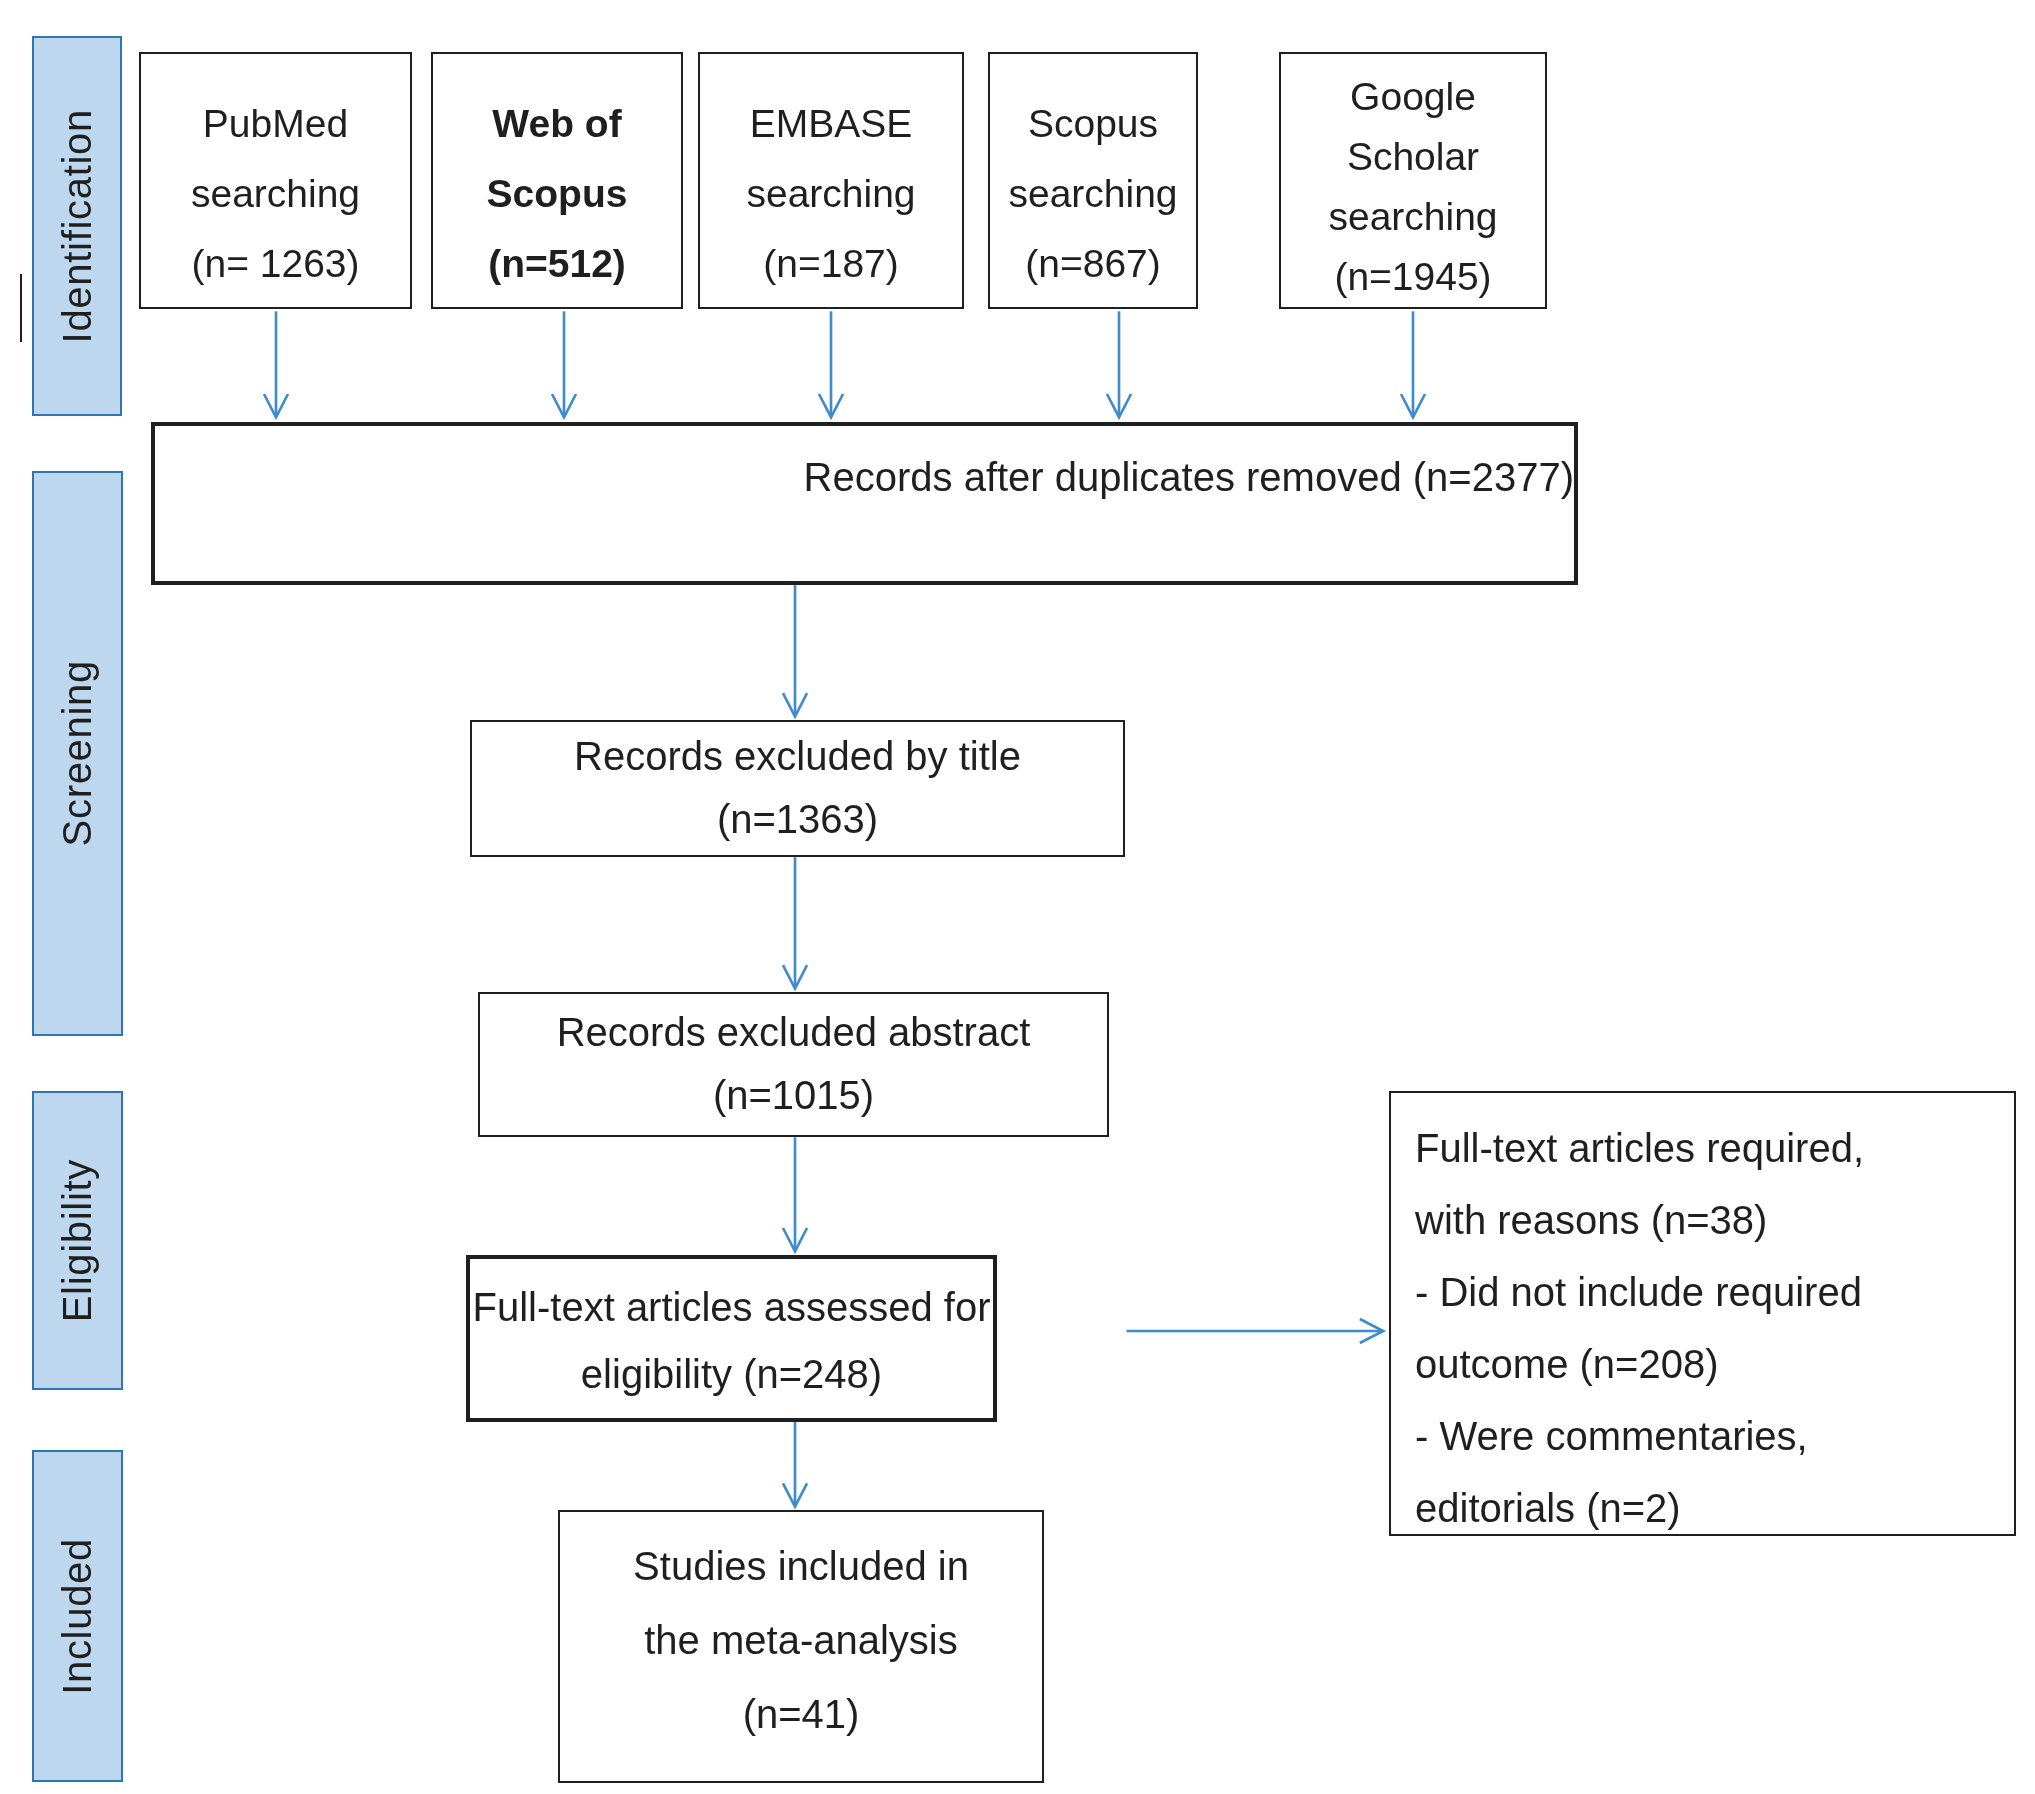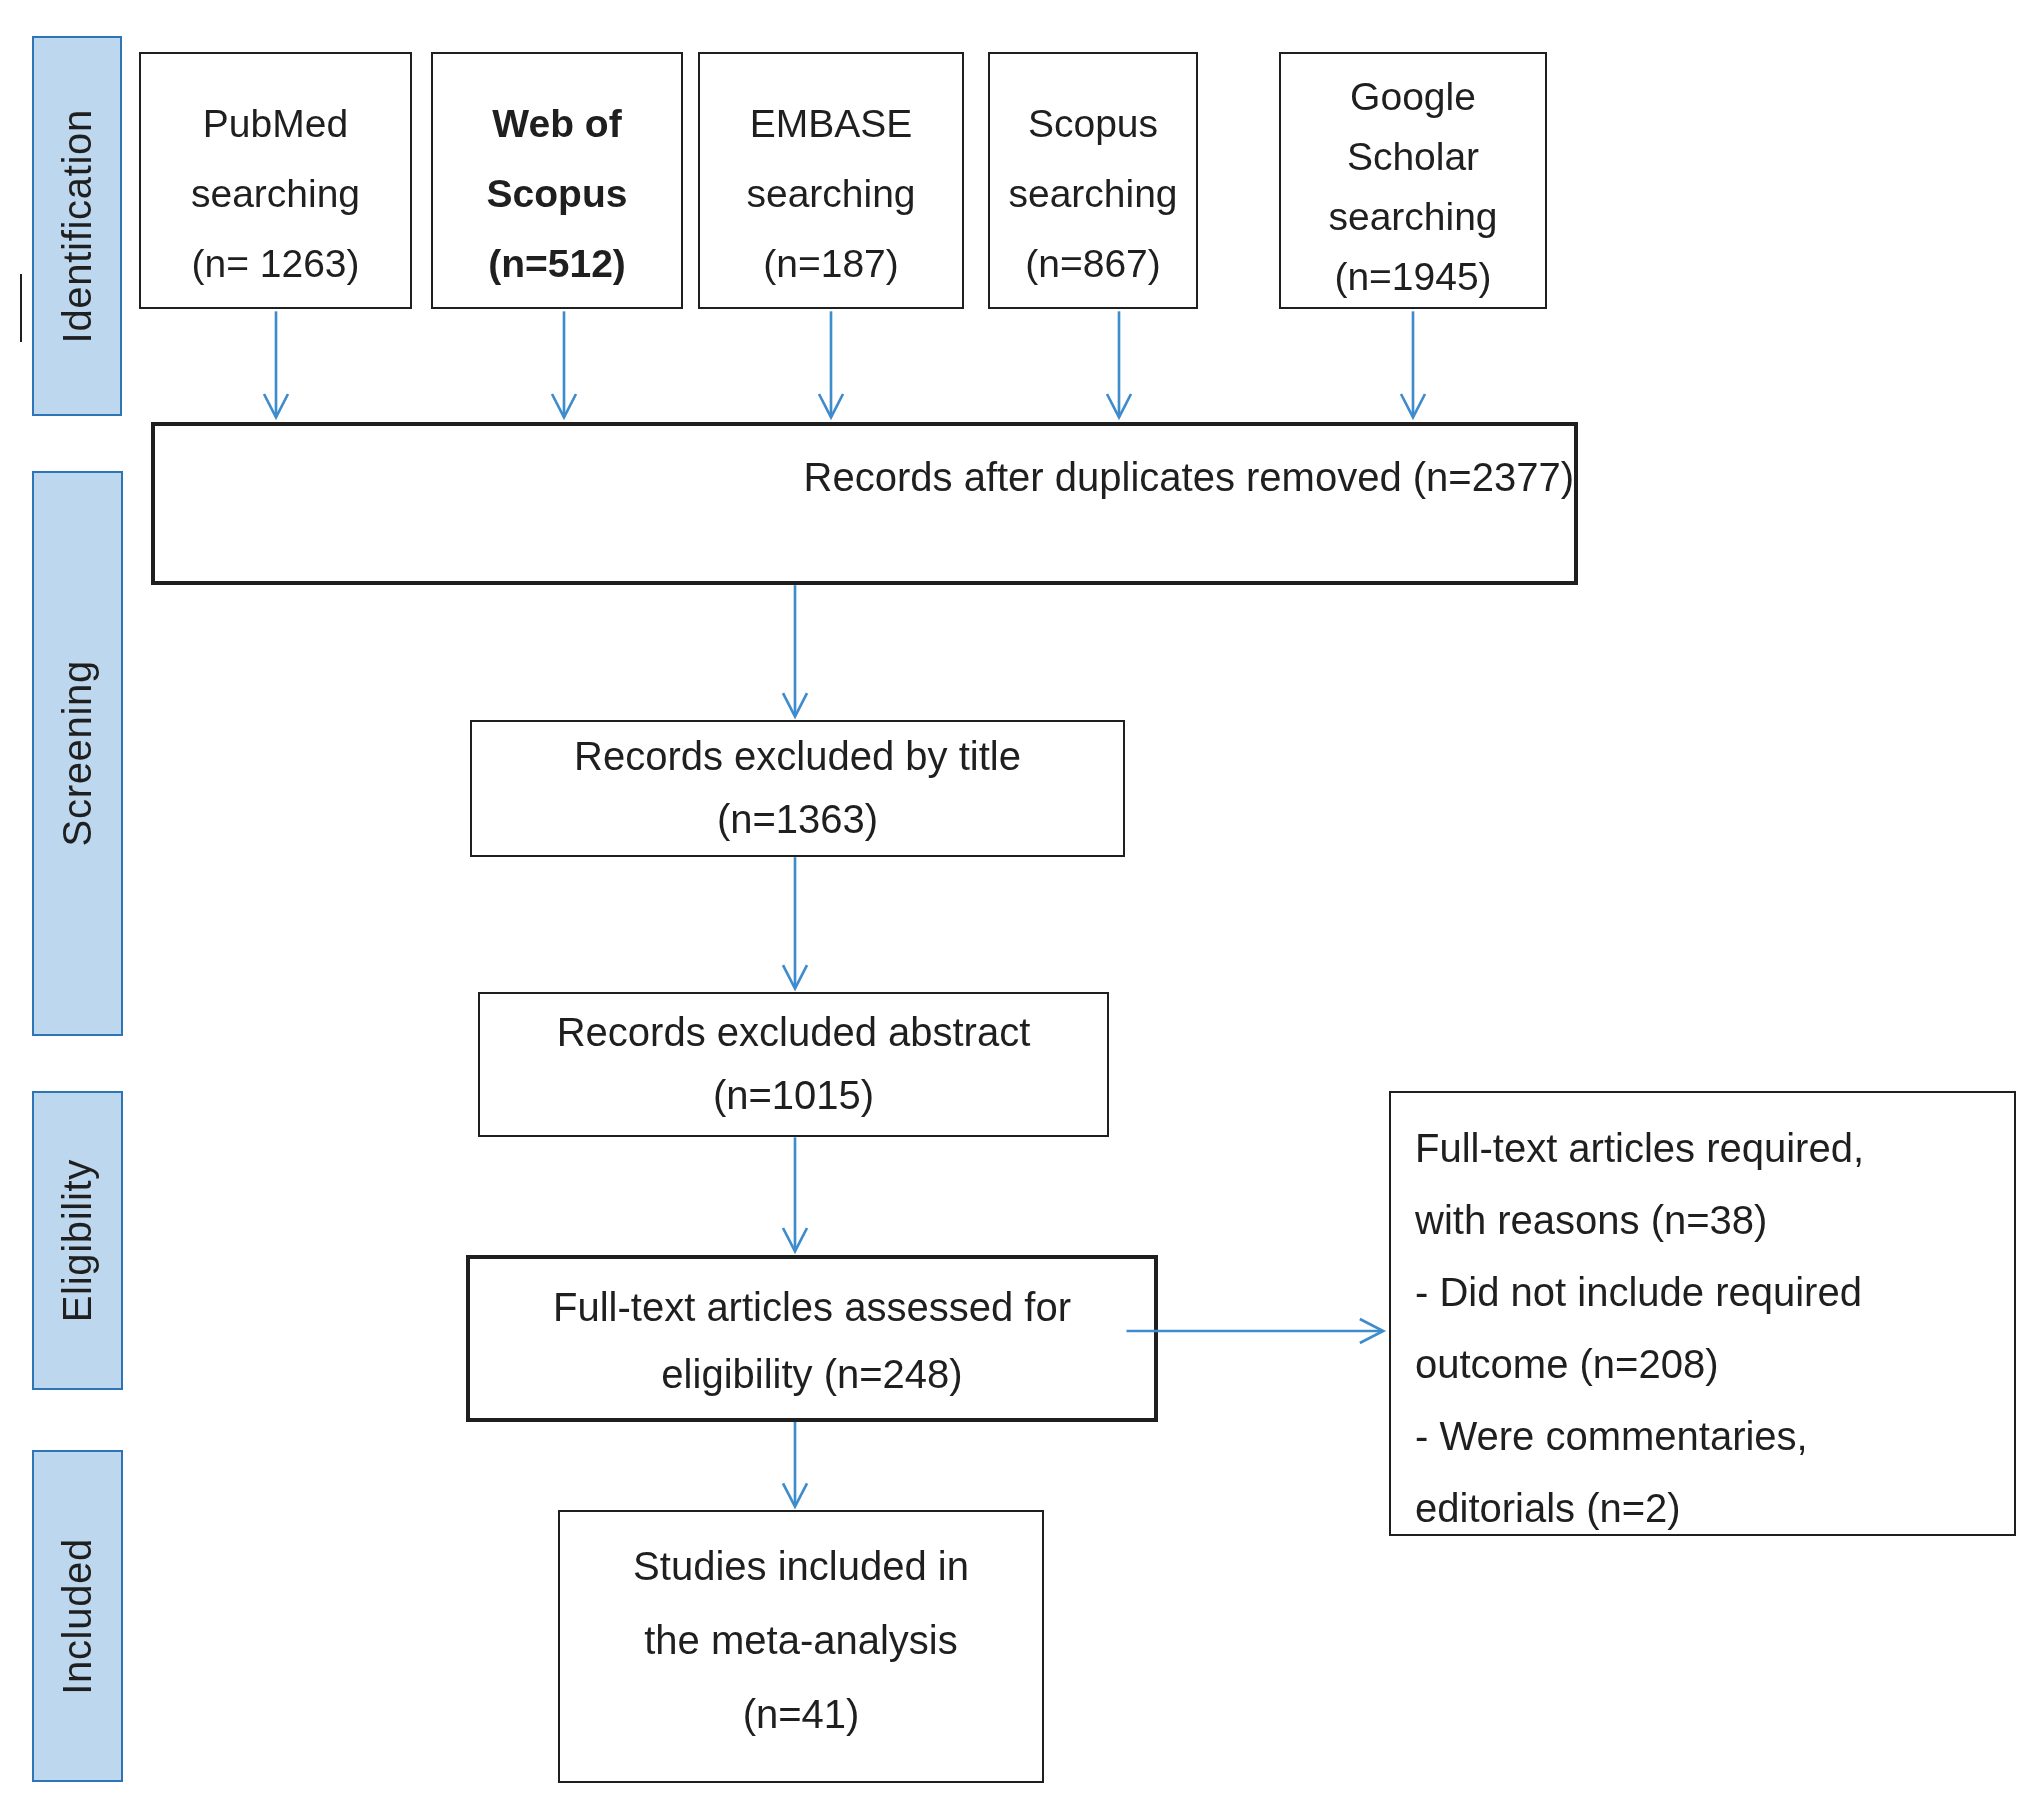--- a/index.html
+++ b/index.html
@@ -64,21 +64,21 @@
   
   .box-duplicates{
     left:151px;top:422px;width:1427px;height:163px;
     border-width:4px;font-size:40px;line-height:48px;padding-top:27px;text-align:right;
   }
   
   .box-title-excluded{left:470px;top:720px;width:655px;height:137px;
     font-size:40px;line-height:63px;padding-top:2.7px;}
   .box-abstract-excluded{left:478px;top:992px;width:631px;height:145px;
     font-size:40px;line-height:63px;padding-top:6.7px;}
-  .box-fulltext{left:466px;top:1255px;width:692px;height:167px;border-width:4px;
+  .box-fulltext{left:466px;top:1255px;width:531px;height:167px;border-width:4px;
     font-size:40px;line-height:67px;padding-top:14.7px;}
   .box-studies{left:558px;top:1510px;width:486px;height:273px;
     font-size:40px;line-height:74px;padding-top:17.4px;}
   
   .box-reasons{
     left:1389px;top:1091px;width:627px;height:445px;
     text-align:left;font-size:40px;line-height:72px;
     padding:19px 16px 0 24px;
   }
 

